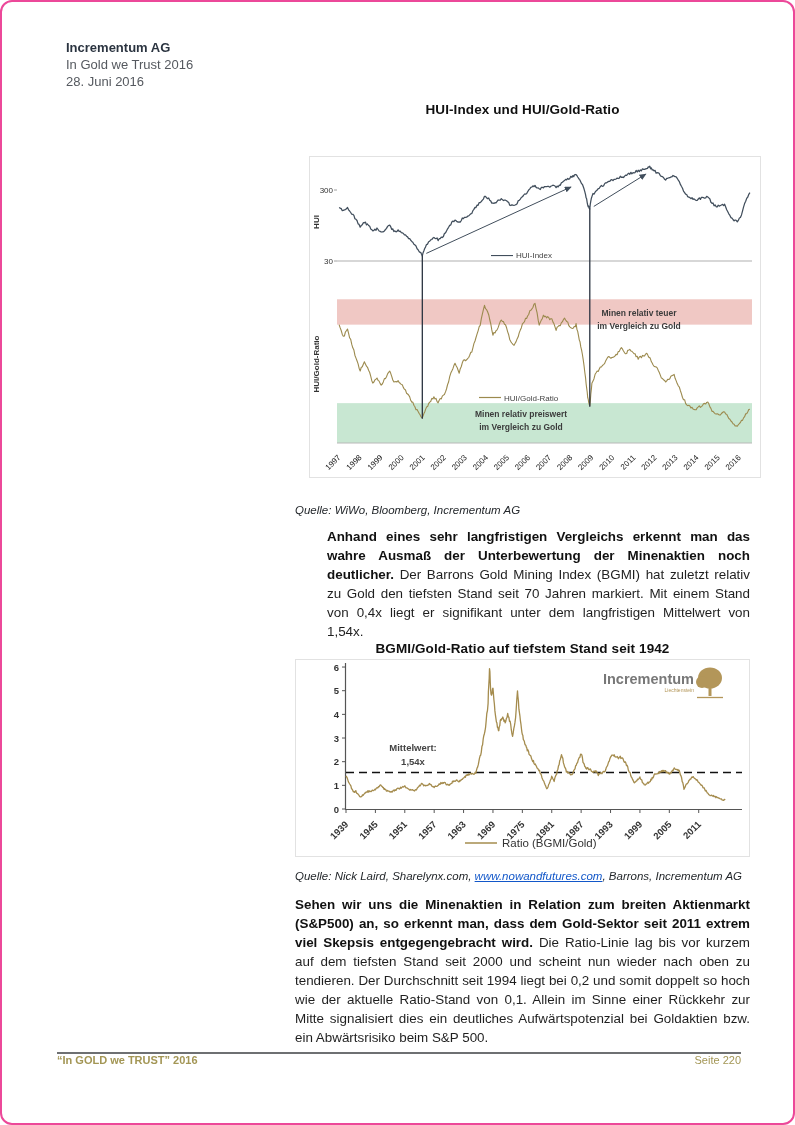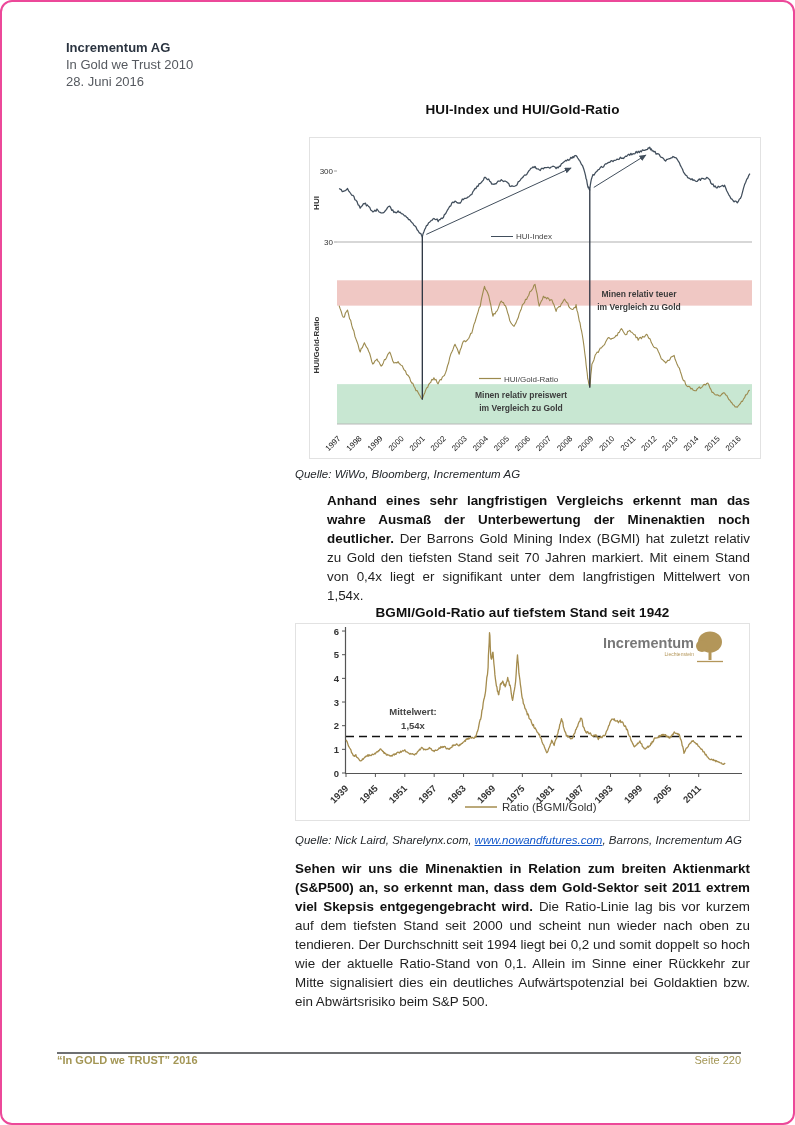--- a/index.html
+++ b/index.html
@@ -13,31 +13,31 @@
   .figwrap{margin:0;}
   .src{font-style:italic;font-size:11.5px;color:#24282c;margin:0;}
   .bodyp{font-size:13.4px;line-height:19px;text-align:justify;margin:0;color:#1f1f1f;}
   .bodyp b{color:#111;}
   a.lnk{color:#1257c9;text-decoration:underline;cursor:pointer;}
   .ftr{position:absolute;left:55px;right:52px;top:1050px;border-top:2px solid #6e7072;
        display:flex;justify-content:space-between;
        color:#a39655;font-size:11px;}
   .ftr .l{font-weight:bold;}
   svg text{font-family:"Liberation Sans",sans-serif;}
-  .mt21{margin-top:20px;padding-left:14px;} .mt10{margin-top:5px;} .mt11{margin-top:11px;margin-left:32px;}
+  .mt21{margin-top:39px;padding-left:14px;} .mt10{margin-top:22px;} .mt11{margin-top:11px;margin-left:32px;}
   .mt5{margin-top:5px;} .mt3{margin-top:3px;} .mt9{margin-top:9px;} .mt13{margin-top:13px;}
 </style>
 </head>
 <body>
 
 <div class="page">
 
   <div class="hdr">
     <div class="co">Incrementum AG</div>
-    <div>In Gold we Trust 2010</div>
+    <div>In Gold we Trust 2016</div>
     <div>28. Juni 2016</div>
   </div>
 
   <div class="main">
 
     <h2 class="ct">HUI-Index und HUI/Gold-Ratio</h2>
 
     <div class="figwrap mt21">
       <svg width="452" height="322" viewBox="0 0 452 322">
           <rect x="0.5" y="0.5" width="451" height="321" fill="#fff" stroke="#e2e2e2"></rect>

